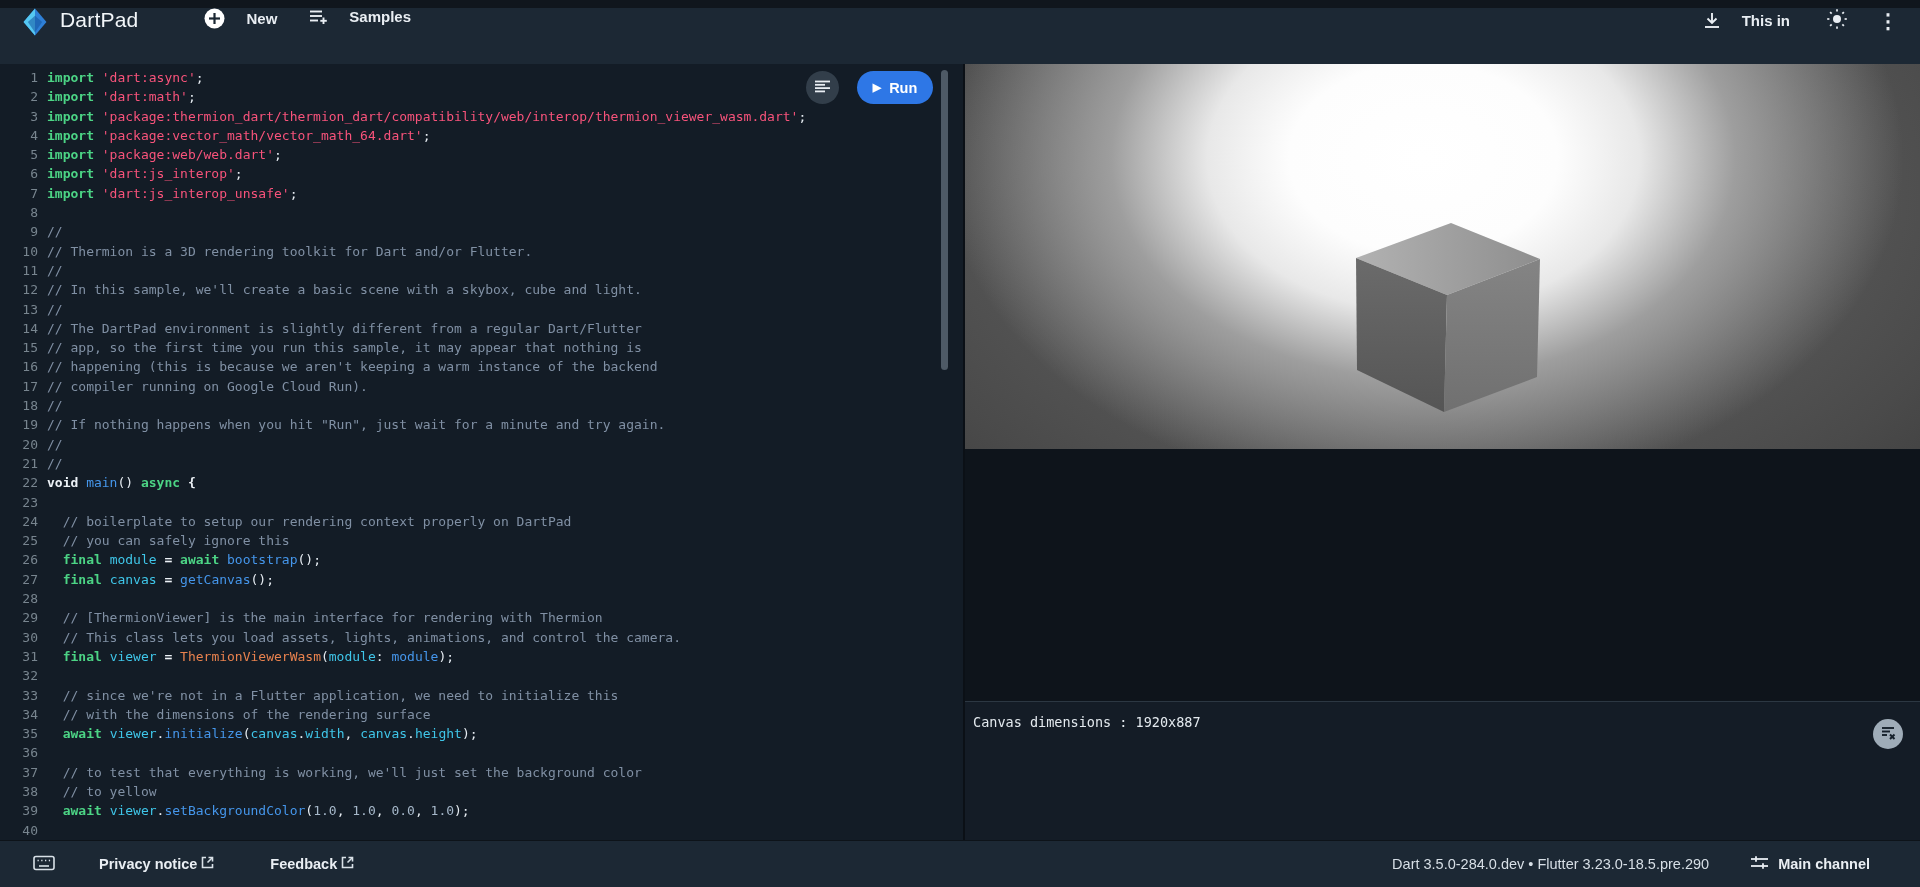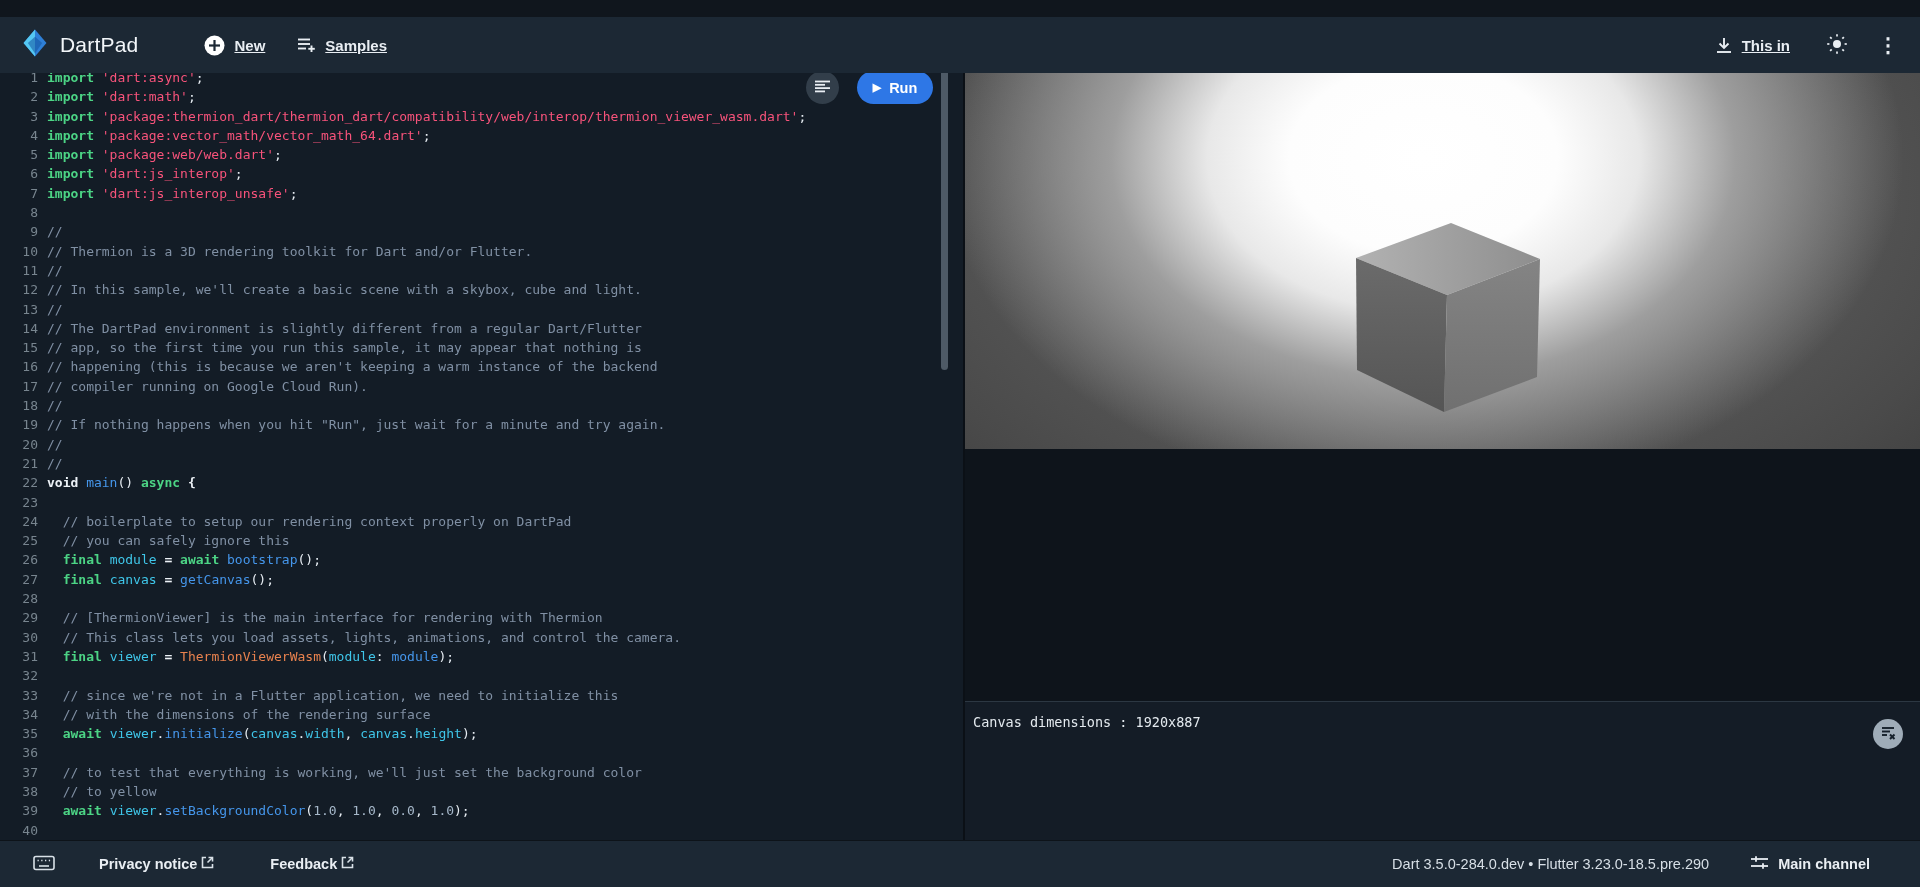--- a/index.html
+++ b/index.html
@@ -1,24 +1,24 @@
 <!DOCTYPE html>
 <html><head>
 <meta charset="utf-8">
 <style>
   * { margin:0; padding:0; box-sizing:border-box; }
   html,body { width:1920px; height:887px; overflow:hidden; background:#10161D;
               font-family:"Liberation Sans", sans-serif; }
 
   
-  .header { position:absolute; left:0; top:17px; width:1920px; height:56px;
-            background:#1C2834; display:flex; align-items:center; padding:0 22px; z-index:5; }
+  .header { position:absolute; left:0; top:8px; width:1920px; height:56px;
+            background:#1C2834; display:flex; align-items:flex-start; padding:0 22px; z-index:5; }
   .app-title { color:#F2F6F9; font-size:21px; margin-left:12px; letter-spacing:.2px; }
-  .hbtn { display:flex; align-items:center; gap:9px; color:#E9EEF3; font-size:15px;
-          font-weight:bold; cursor:pointer; background:none; border:none;text-decoration:underline; }
+  .hbtn { display:flex; align-items:center; gap:21px; color:#E9EEF3; font-size:15px;
+          font-weight:bold; cursor:pointer; background:none; border:none; }
   .hbtn svg { display:block; }
   .new-btn { margin-left:66px; }
   .samples-btn { margin-left:32px; }
   .header-right { margin-left:auto; display:flex; align-items:center; }
   .openin-btn { margin-right:36px; }
   .icon-btn { background:none; border:none; cursor:pointer; display:flex; align-items:center; }
   .kebab { color:#E9EEF3; font-size:20px; font-weight:bold; margin-left:30px; }
 
   
   .main { position:absolute; top:56px; left:0; width:1920px; height:784px; display:flex; }

